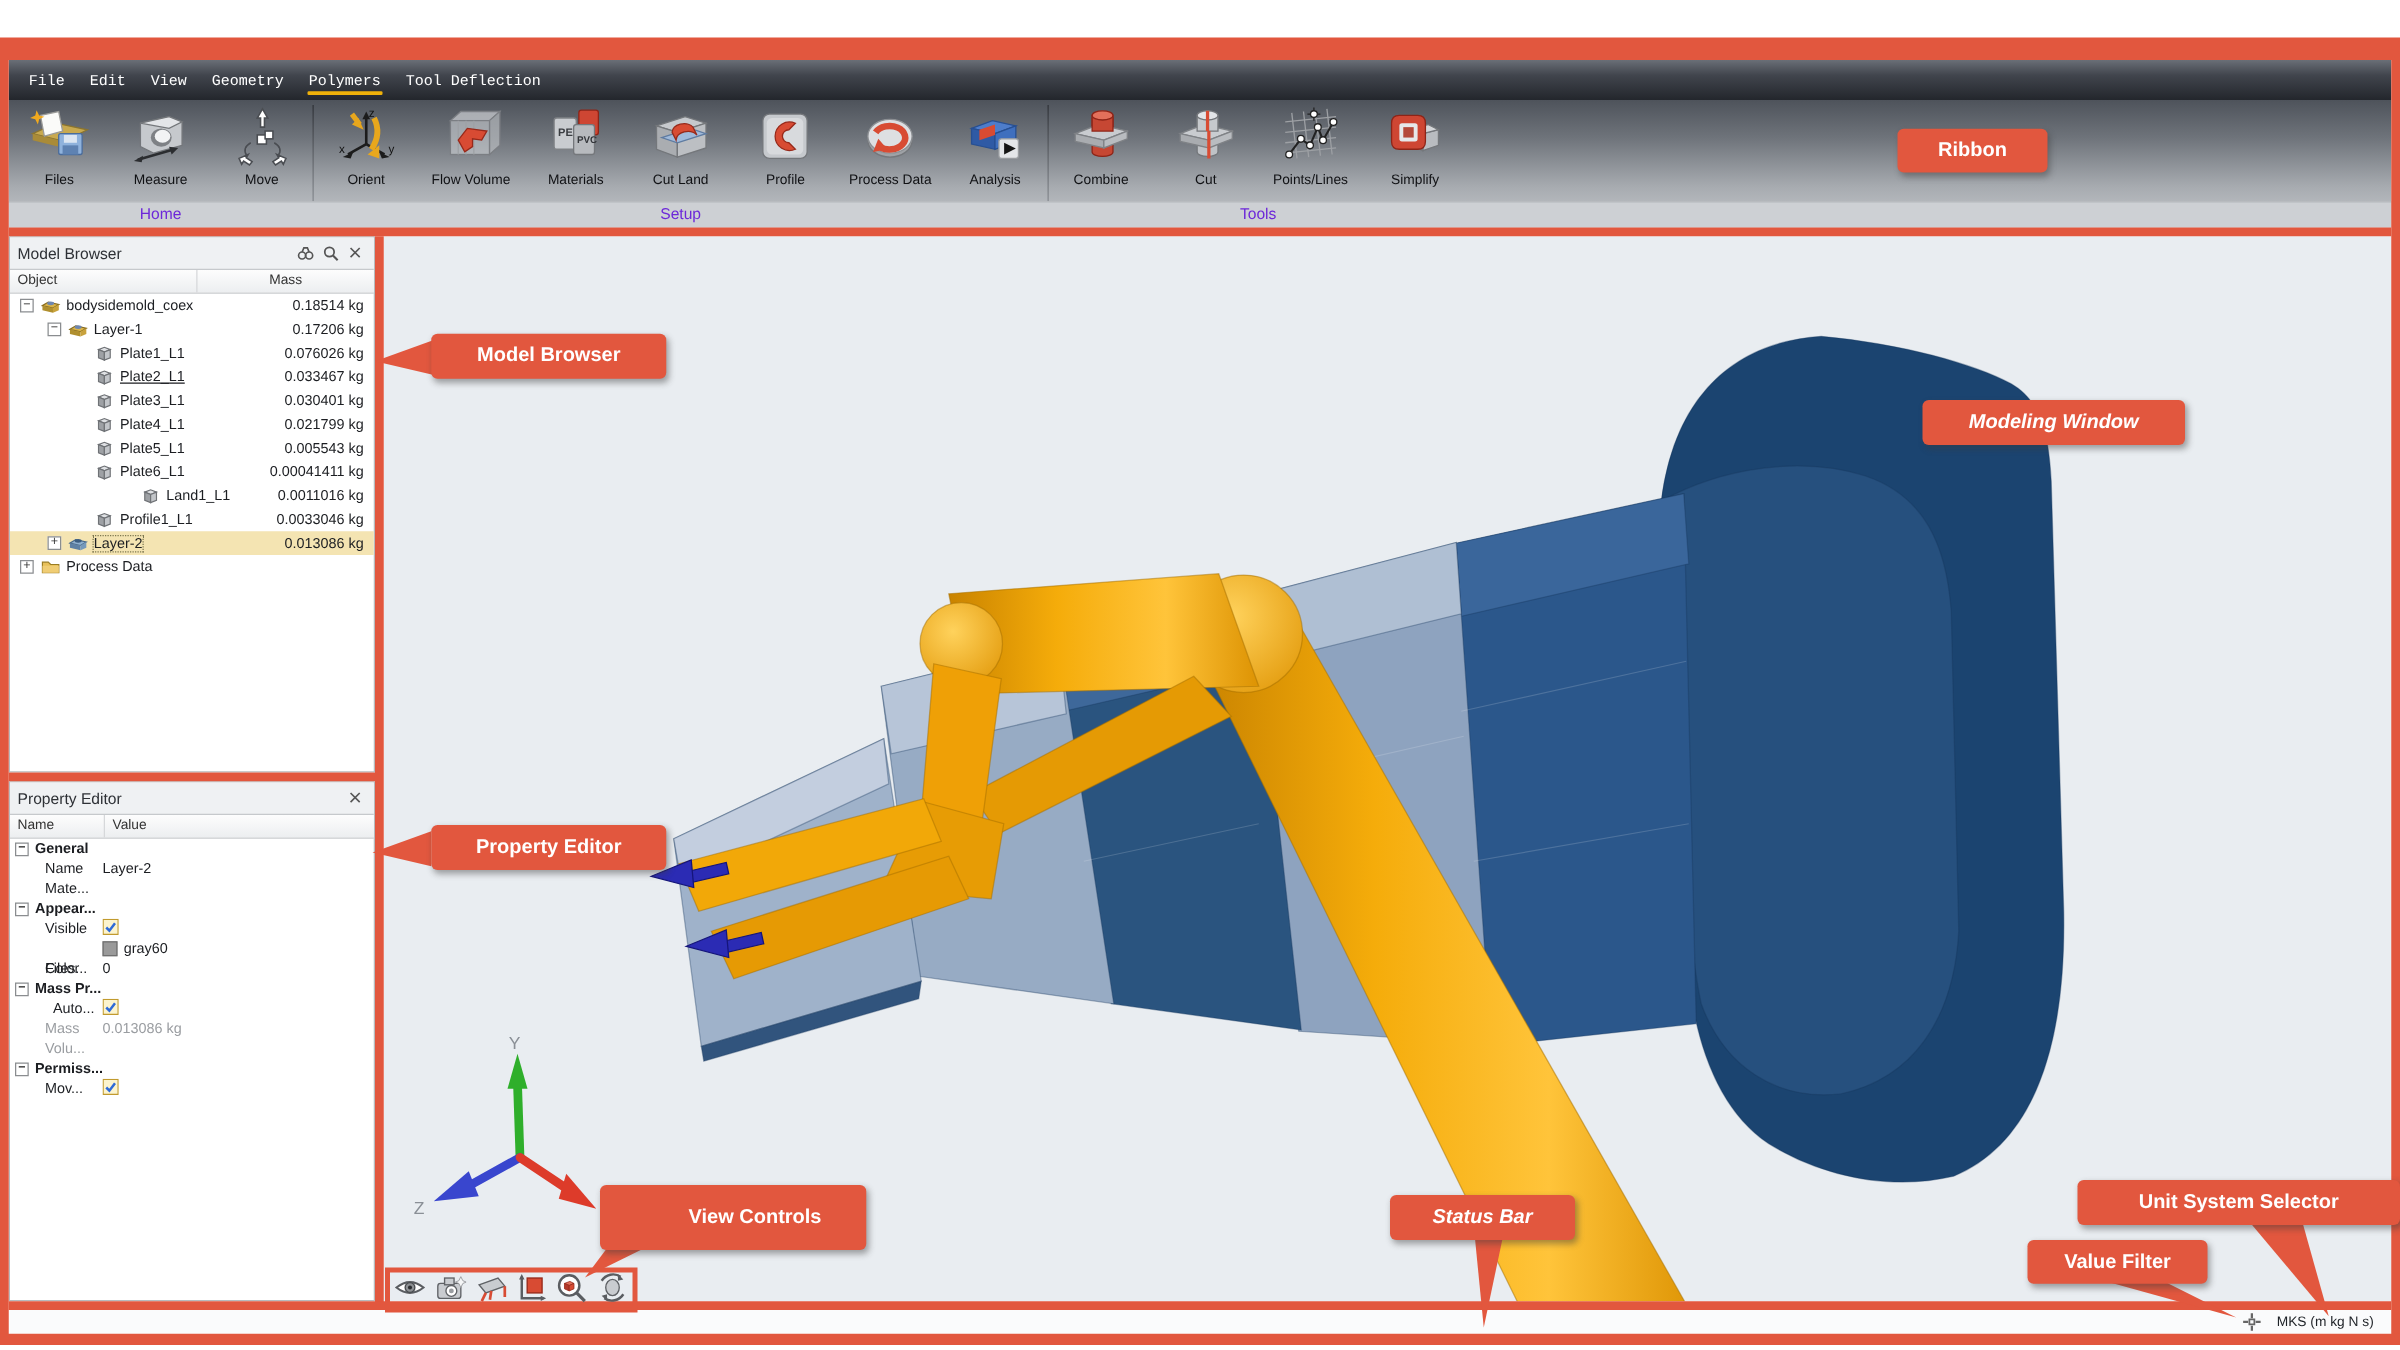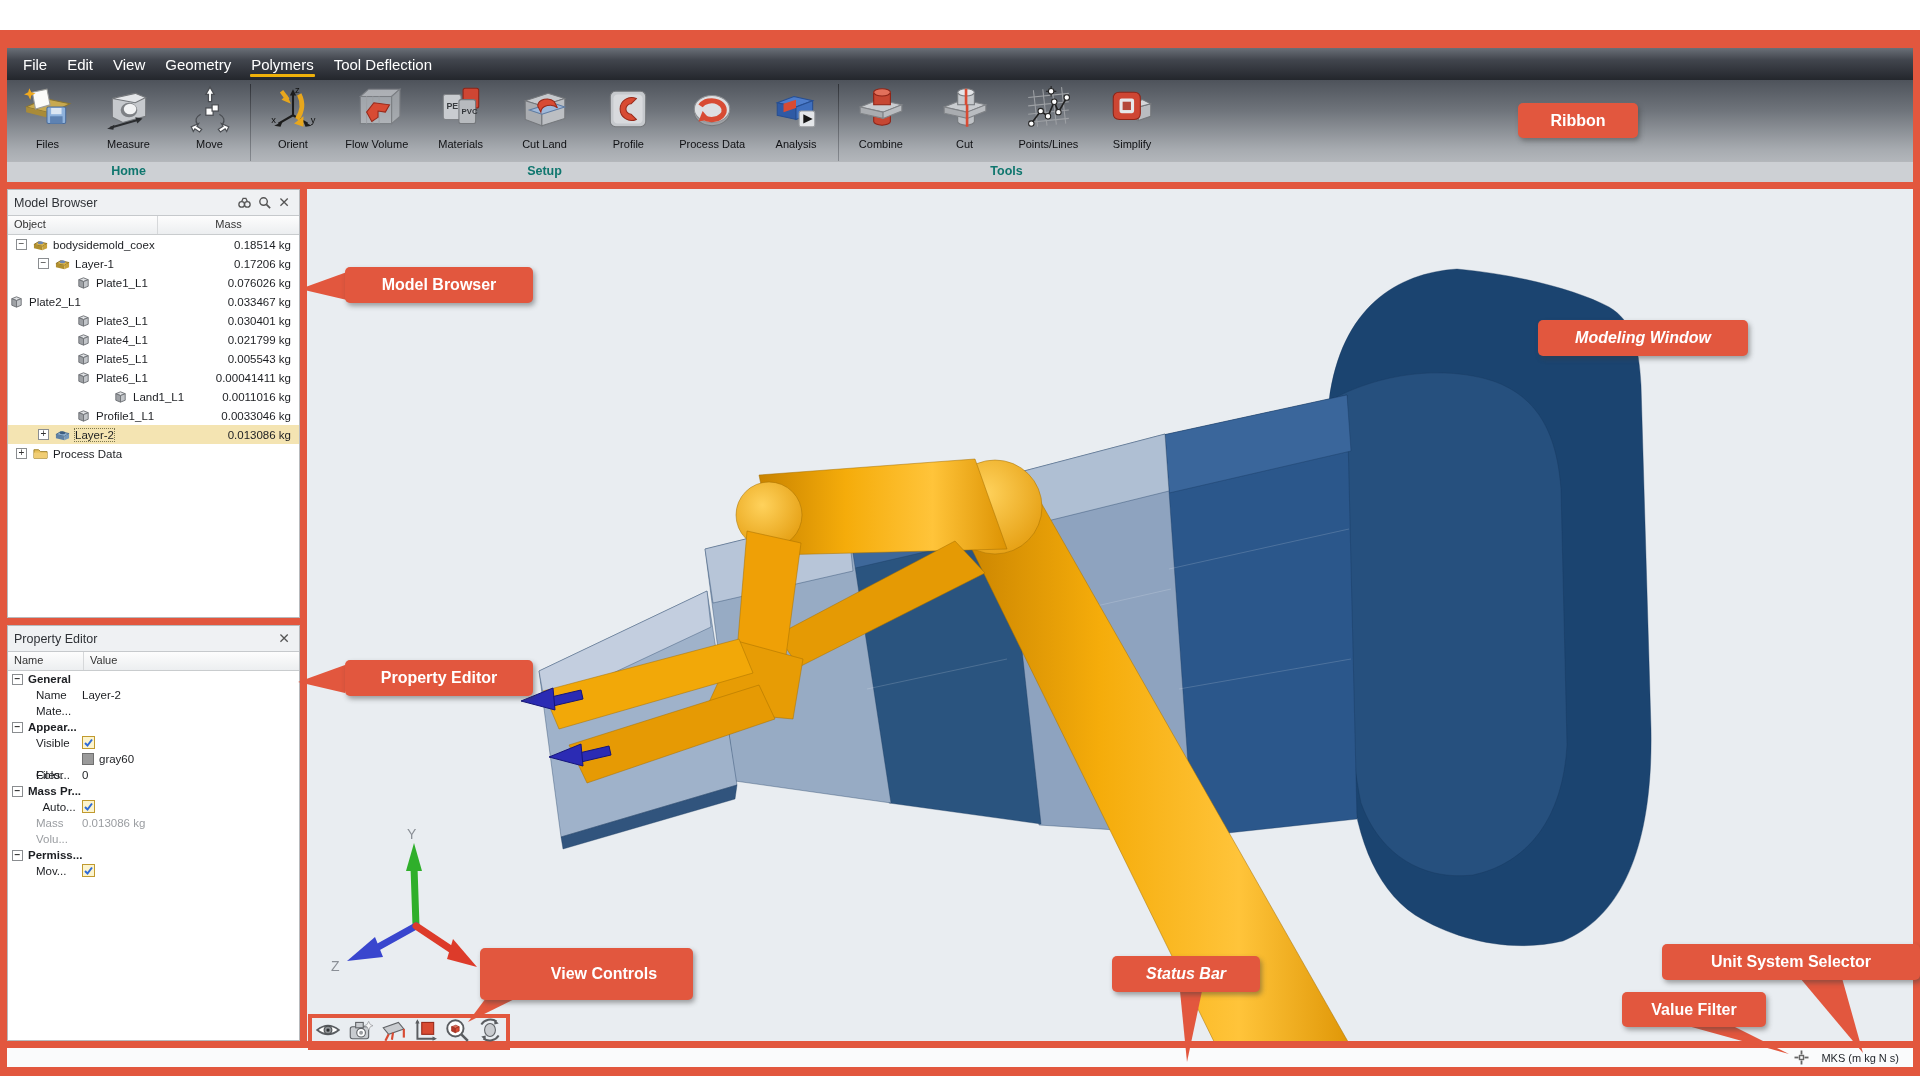--- a/index.html
+++ b/index.html
@@ -4,34 +4,34 @@
 <style>
   html,body{margin:0;padding:0;background:#fff;}
   #stage{position:relative;width:1920px;height:1080px;overflow:hidden;background:#fff;
     font-family:"Liberation Sans","DejaVu Sans",sans-serif;}
   .red{position:absolute;background:var(--annot,#E2573E);z-index:30;}
 
   
   #menubar{position:absolute;left:7px;top:48px;width:1906px;height:32px;box-sizing:border-box;
     background:linear-gradient(180deg,#6a6f77 0%,#41454d 38%,#23262c 100%);
     display:flex;align-items:center;padding-left:6px;z-index:5;}
-  .menu-item{color:#fff;font-size:15px;padding:7px 10px 6px;position:relative;cursor:default;white-space:nowrap;}
+  .menu-item{color:#fff;font-size:12px;padding:7px 10px 6px;position:relative;cursor:default;white-space:nowrap;font-family:Liberation Mono, monospace;}
   .menu-item.active:after{content:"";position:absolute;left:9px;right:9px;bottom:2px;height:3px;background:#EFB10A;border-radius:1px;}
 
   
   #ribbon{position:absolute;left:7px;top:80px;width:1906px;height:102px;z-index:5;
     background:linear-gradient(180deg,#4E535B 0%,#6F747B 30%,#A7ABB0 68%,#C6C9CD 100%);}
   #ribbon-groups{position:absolute;left:0;top:0;height:82px;display:flex;}
   .ribbon-group{display:flex;height:100%;}
   .ribbon-tool{flex:1 1 0;display:flex;flex-direction:column;align-items:center;padding-top:3px;cursor:default;min-width:0;}
   .ricon{width:52px;height:52px;display:flex;align-items:center;justify-content:center;}
   .rlabel{font-size:11px;color:#101114;margin-top:3px;white-space:nowrap;}
   .ribbon-sep{width:1px;background:linear-gradient(180deg,rgba(35,37,42,.75),rgba(130,134,140,.9));margin-top:4px;}
   #group-band{position:absolute;left:0;bottom:0;width:100%;height:20px;background:#CDD0D4;border-top:1px solid #b4b7bb;}
-  .group-label{position:absolute;top:2px;transform:translateX(-50%);font-size:12.5px;color:#0f766e;font-weight:bold;}
+  .group-label{position:absolute;top:2px;transform:translateX(-50%);font-size:12.5px;color:#6d28d9;}
 
   
   .panel{position:absolute;background:#fff;box-sizing:border-box;border:1px solid #b7babd;z-index:5;}
   .panel-title{height:25px;background:#EFF1F3;border-bottom:1px solid #c6c9cc;display:flex;align-items:center;
     font-size:12.5px;color:#2e3136;padding:0 6px;}
   .panel-title .spacer{flex:1;}
   .tbtn{width:17px;height:17px;display:flex;align-items:center;justify-content:center;margin-left:3px;cursor:default;}
   .cols{height:18px;background:linear-gradient(#fdfdfd,#ECEEF0);border-bottom:1px solid #c9ccce;display:flex;font-size:11px;color:#333;}
   .col{padding:2px 6px;box-sizing:border-box;border-right:1px solid #d6d8da;}
 
@@ -367,21 +367,21 @@
         </div>
         <div class="trow" style="padding-left: 67px;">
           <span class="ticon"><svg viewBox="0 0 16 16" width="17" height="15">
               <polygon points="3,5 8,3 13,5 8,7" fill="#DFE1E4" stroke="#6f7276"></polygon>
               <polygon points="3,5 8,7 8,14 3,12" fill="#9EA1A5" stroke="#6f7276"></polygon>
               <polygon points="8,7 13,5 13,12 8,14" fill="#C2C5C9" stroke="#6f7276"></polygon>
             </svg></span>
           <span class="lbl">Plate1_L1</span>
           <span class="mass">0.076026 kg</span>
         </div>
-        <div class="trow" style="">
+        <div class="trow" style="padding-left: 67px; text-decoration: underline;">
           <span class="ticon"><svg viewBox="0 0 16 16" width="17" height="15">
               <polygon points="3,5 8,3 13,5 8,7" fill="#DFE1E4" stroke="#6f7276"></polygon>
               <polygon points="3,5 8,7 8,14 3,12" fill="#9EA1A5" stroke="#6f7276"></polygon>
               <polygon points="8,7 13,5 13,12 8,14" fill="#C2C5C9" stroke="#6f7276"></polygon>
             </svg></span>
           <span class="lbl">Plate2_L1</span>
           <span class="mass">0.033467 kg</span>
         </div>
         <div class="trow" style="padding-left: 67px;">
           <span class="ticon"><svg viewBox="0 0 16 16" width="17" height="15">

